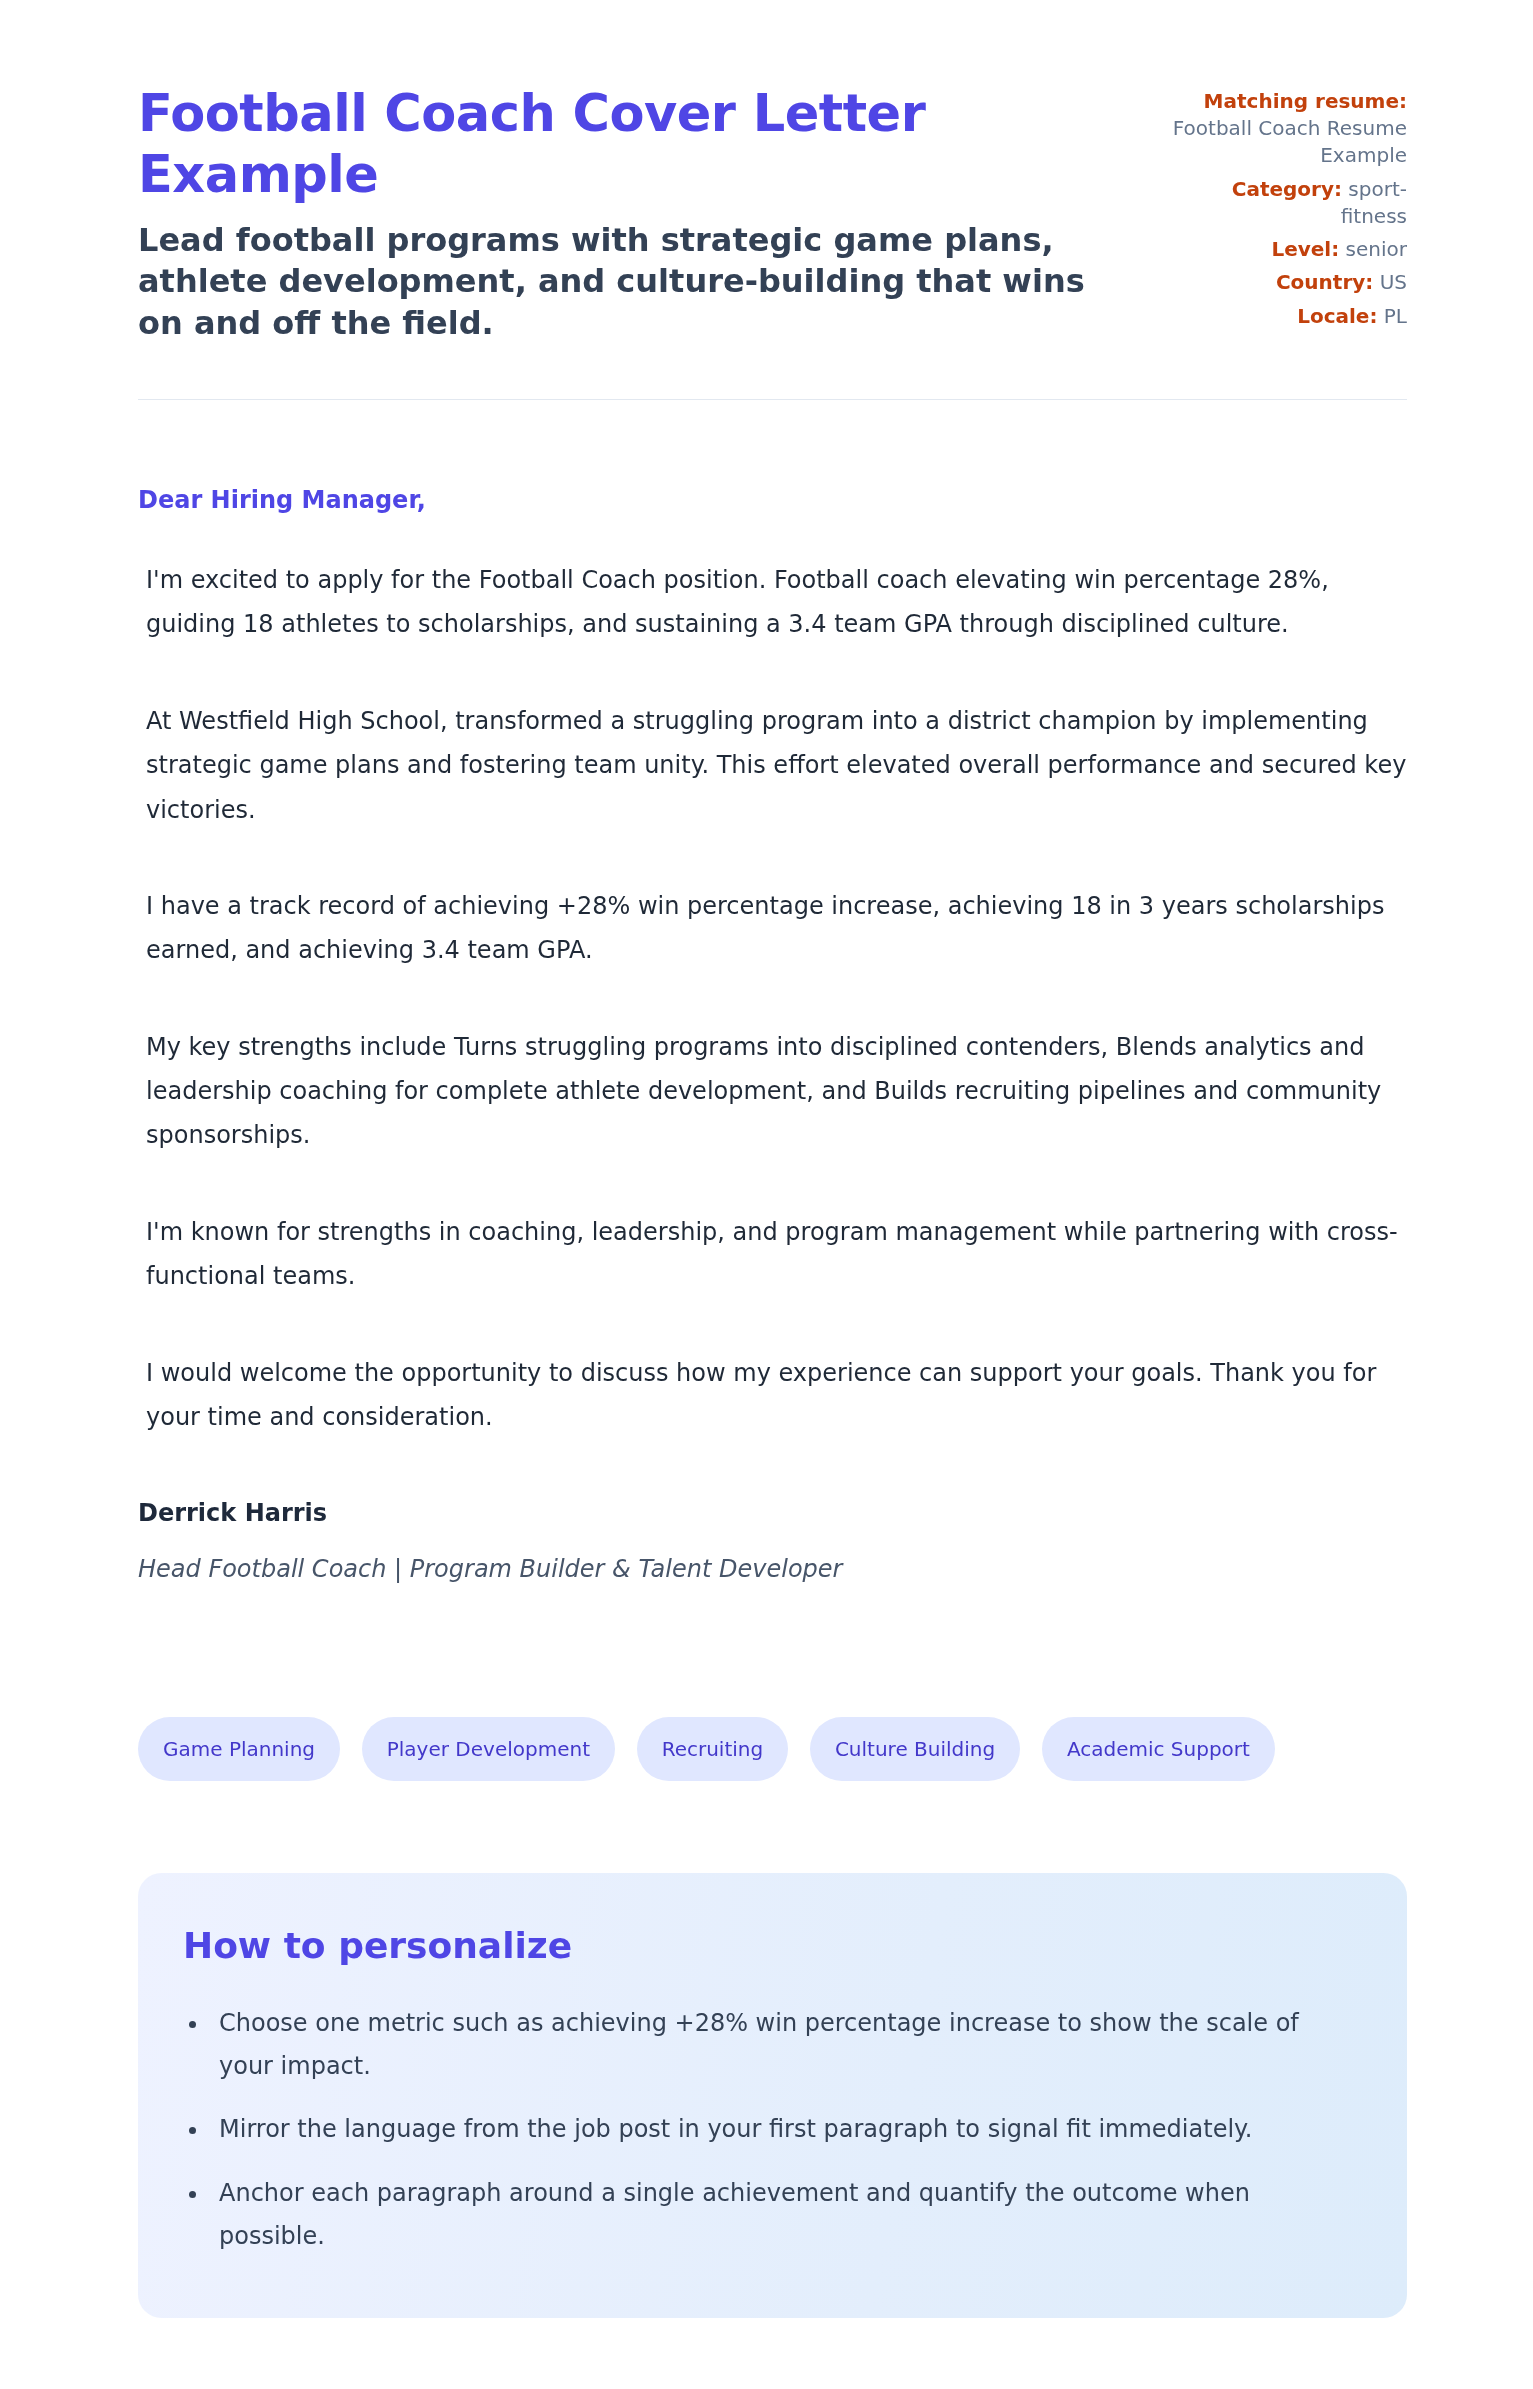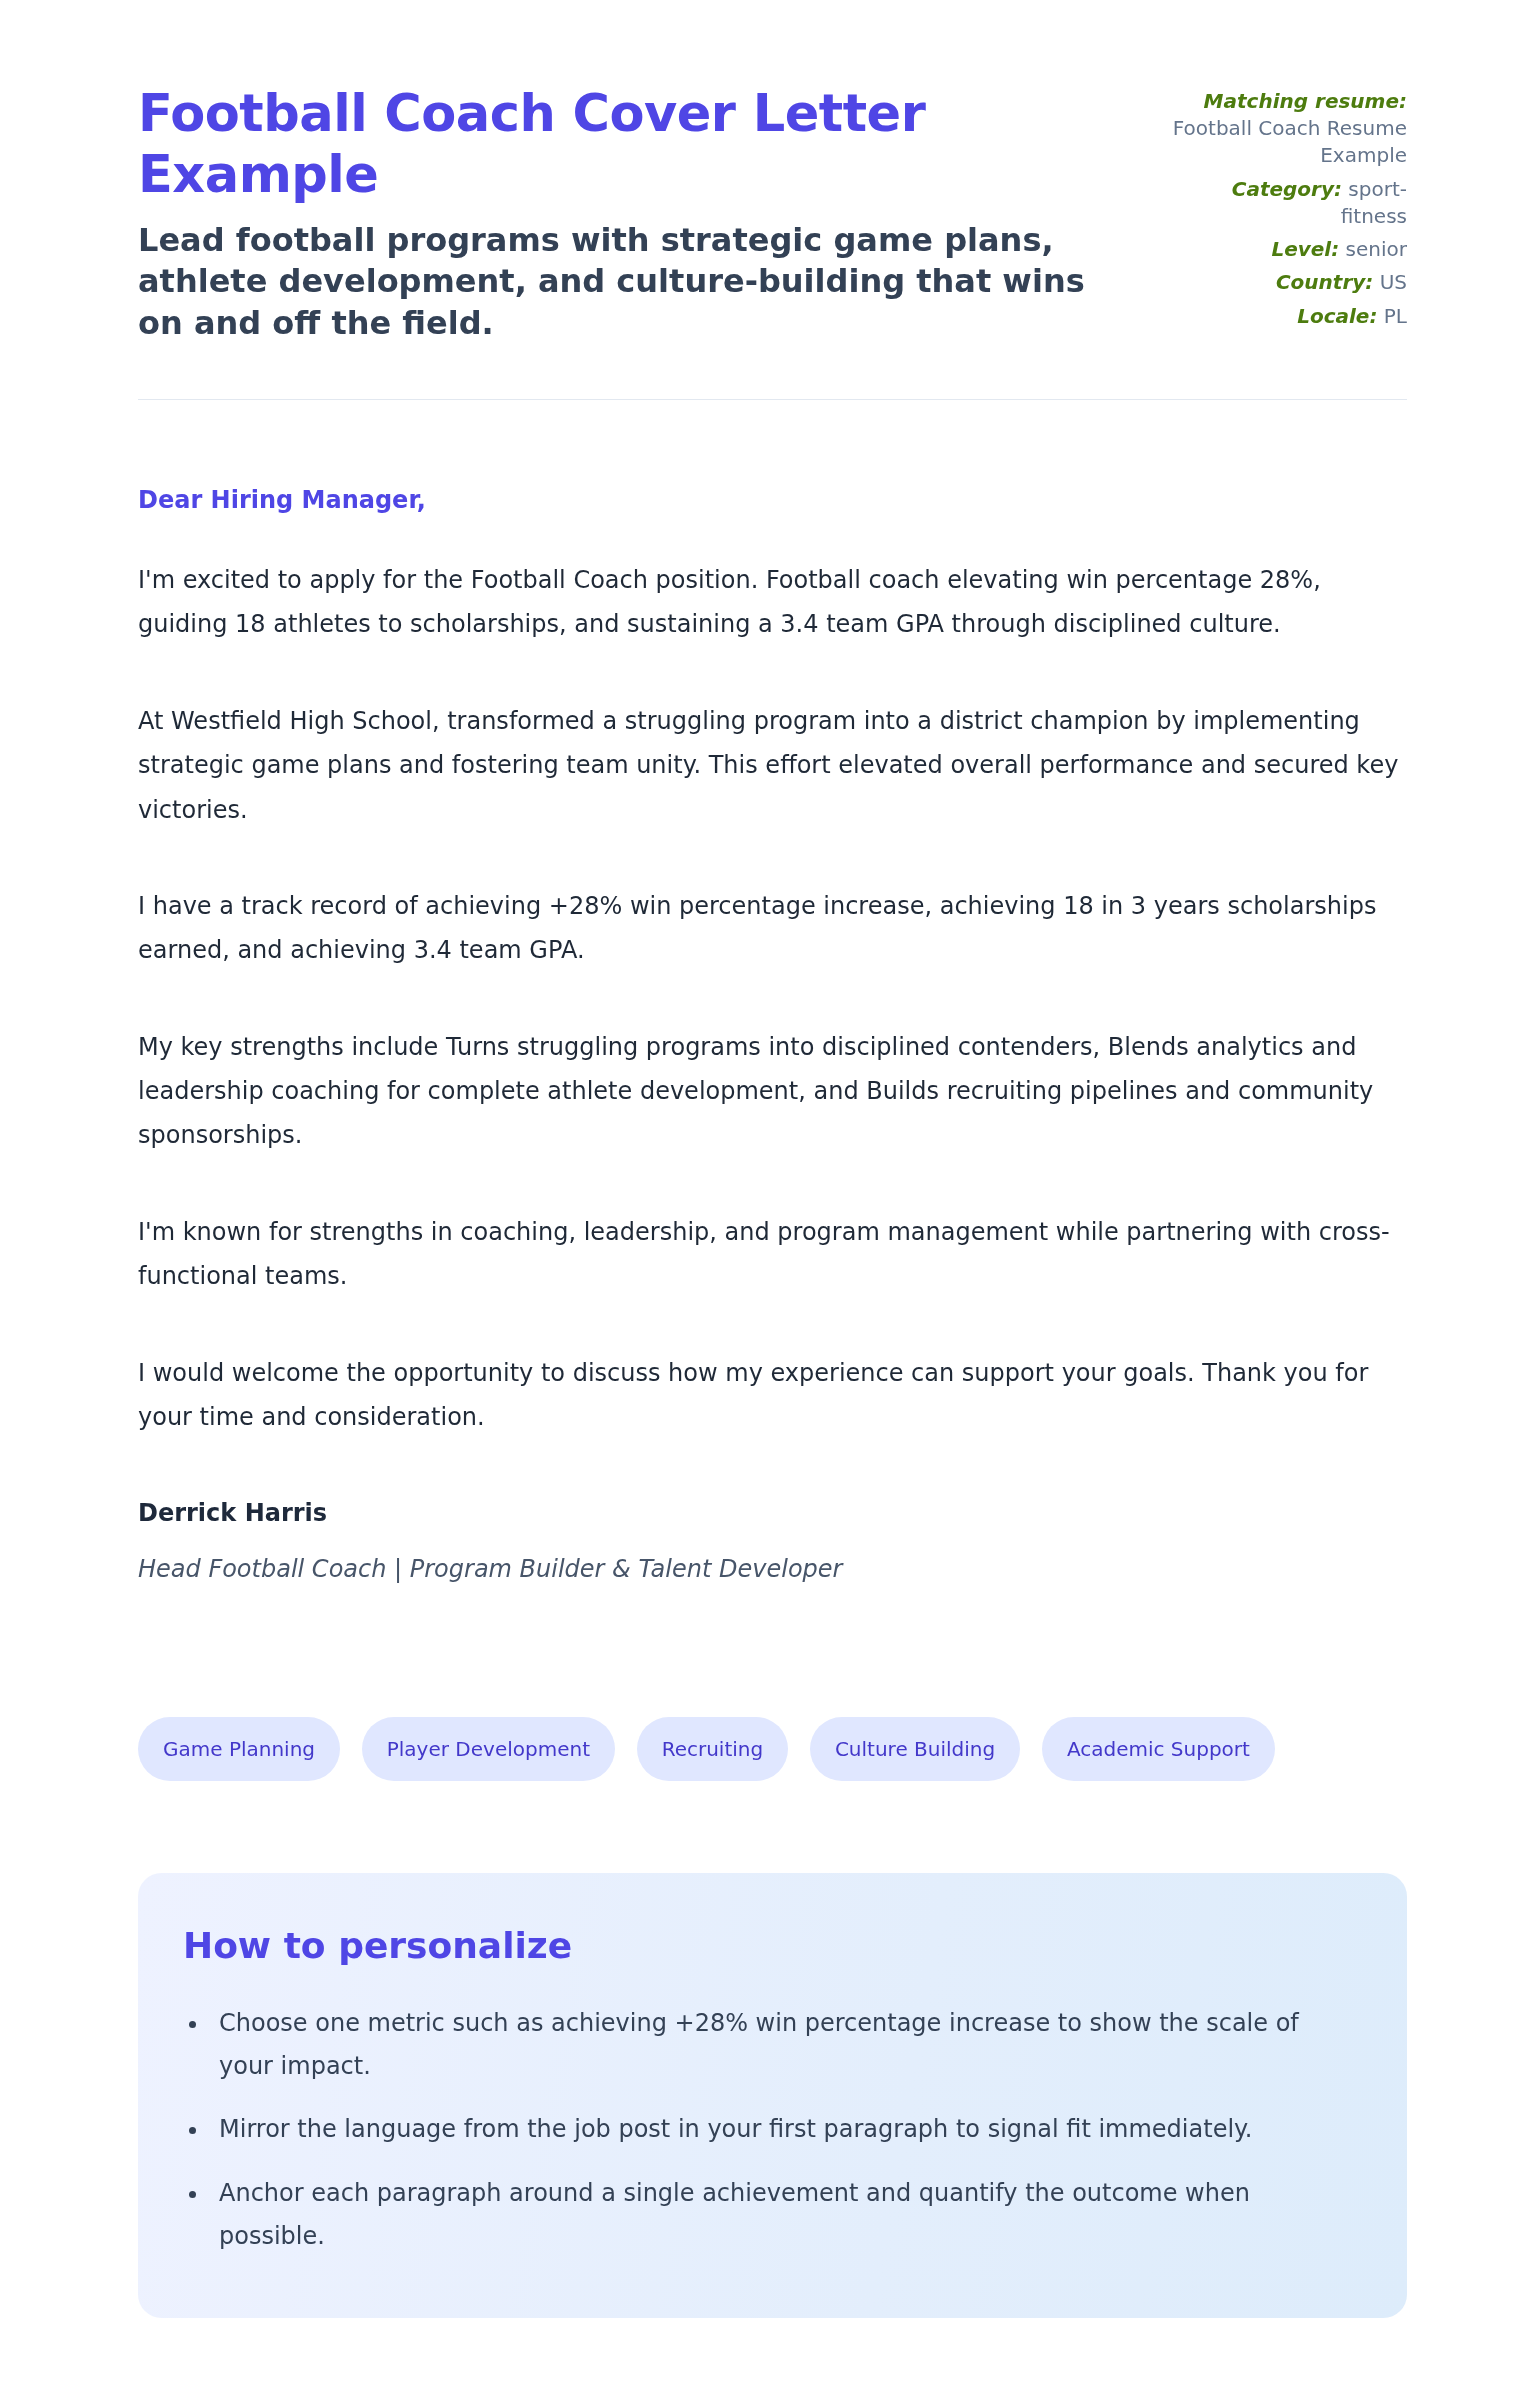--- a/index.html
+++ b/index.html
@@ -36,28 +36,28 @@
   .meta {
     width: 235px;
     flex-shrink: 0;
     text-align: right;
     font-size: 20px;
     line-height: 1.35;
     color: #64748b;
     padding-top: 5.4px;
   }
   .meta-row { margin-bottom: 6.3px; }
-  .meta-label { font-weight: 700; color: #4d7c0f; font-style: italic; }
+  .meta-label { font-weight: 700; color: #c2410c; }
 
   .divider { border: none; border-top: 1.8px solid #e2e8f0; margin: 54px 0 0 0; }
 
   
   .letter { margin-top: 78px; font-size: 24px; line-height: 1.85; color: #1f2937; }
   .salutation { color: #4f46e5; font-weight: 700; margin: 0 0 36px 0; }
-  .para { margin: 0 0 52px 0; max-width: 1272px; }
+  .para { margin: 0 0 52px 8px; max-width: 1272px; }
   .sig-name { font-weight: 700; color: #1e293b; margin: 27px 0 0 0; }
   .sig-title { color: #475569; margin: 10.8px 0 0 0; font-style: italic; }
 
   
   .tags { display: flex; flex-wrap: wrap; gap: 21.7px; margin-top: 126px; }
   .tag {
     display: inline-block;
     background: #e0e7ff;
     color: #4338ca;
     border-radius: 901px;

